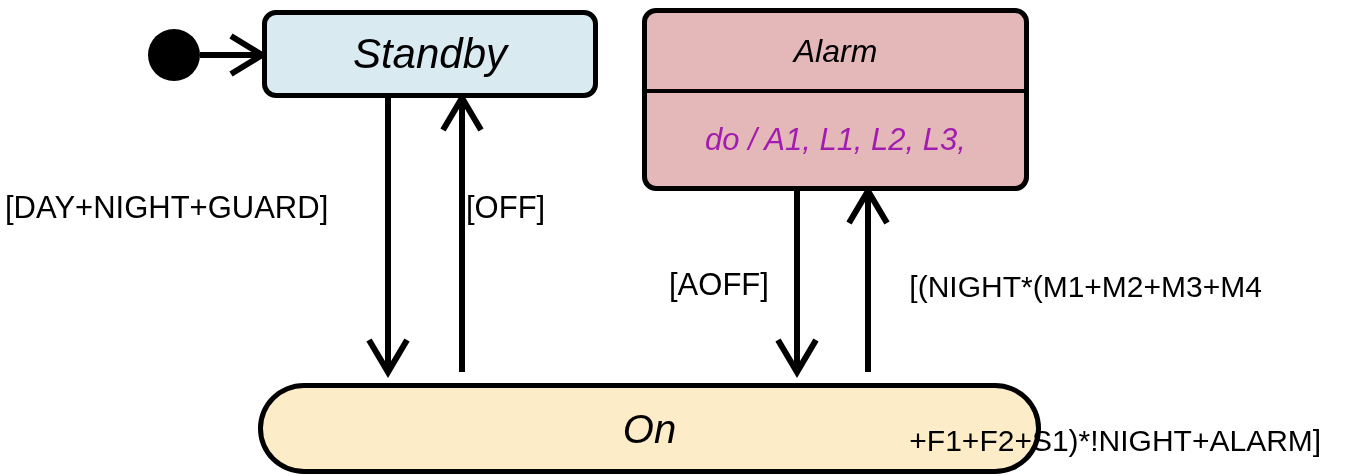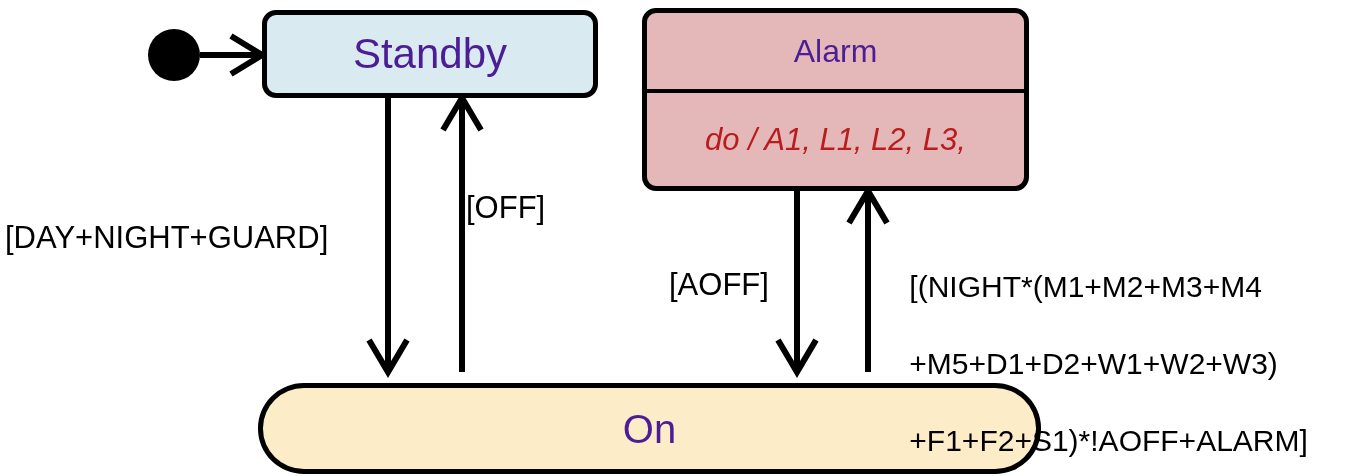--- a/index.html
+++ b/index.html
@@ -57,24 +57,25 @@
     width: 783px;
     height: 91px;
     background: #fdecc8;
     border-radius: 46px / 45px;
     align-items: center;
     justify-content: center;
   }
 
   .state-title {
     font-size: 40px;
-    color: #4c1d95;
+    color: #000000;
     line-height: 1;
     letter-spacing: 0px;
     white-space: nowrap;
+    font-style: italic;
   }
   #state-standby .state-title { font-size: 42px; }
   #state-on .state-title { font-size: 40px; }
 
   .alarm-title-row {
     height: 76px;
     display: flex;
     align-items: center;
     justify-content: center;
     border-bottom: 4px solid #000000;
@@ -84,21 +85,21 @@
     flex: 1;
     display: flex;
     align-items: center;
     justify-content: center;
     text-align: center;
     padding: 0 14px;
   }
   .alarm-activity {
     font-size: 31px;
     font-style: italic;
-    color: #b91c1c;
+    color: #a21caf;
     line-height: 1.22;
   }
 
   
   #initial-state {
     position: absolute;
     left: 148px;
     top: 29px;
     width: 52px;
     height: 52px;
@@ -107,21 +108,21 @@
   }
 
   
   .transition-label {
     position: absolute;
     color: #000000;
     font-size: 31px;
     line-height: 1.2;
     white-space: nowrap;
   }
-  #label-day-night-guard { left: 5px;   top: 189px; margin-top: 30px; }
+  #label-day-night-guard { left: 5px;   top: 189px; }
   #label-off             { left: 466px; top: 189px; }
   #label-aoff            { left: 669px; top: 266px; }
   #label-alarm-guard {
     left: 876px;
     top: 230px;
     white-space: pre;
     line-height: 1.28;
     font-size: 30px;
   }
 </style>
@@ -180,17 +181,17 @@
   </div>
 
   <span id="label-day-night-guard" class="transition-label">[DAY+NIGHT+GUARD]</span>
 
   <span id="label-off" class="transition-label">[OFF]</span>
 
   <span id="label-aoff" class="transition-label">[AOFF]</span>
 
   <span id="label-alarm-guard" class="transition-label">
     <span>[(NIGHT*(M1+M2+M3+M4</span><br>
-    <span>+M5+D1+D2+W1+W2+W3)</span><br>
-    <span>+F1+F2+S1)*!AOFF+ALARM]</span>
+    <br>
+    <span>+F1+F2+S1)*!NIGHT+ALARM]</span>
   </span>
 
 </div>
 
 </body></html>

